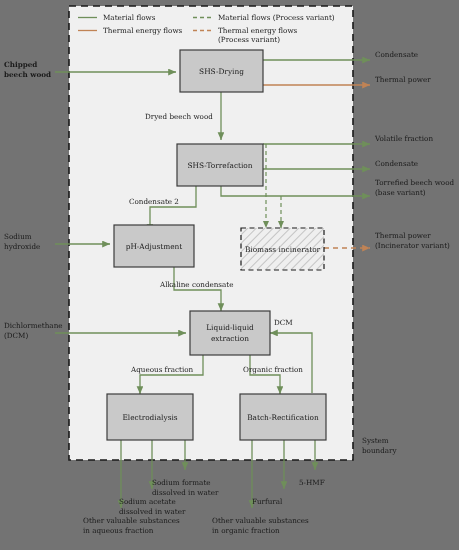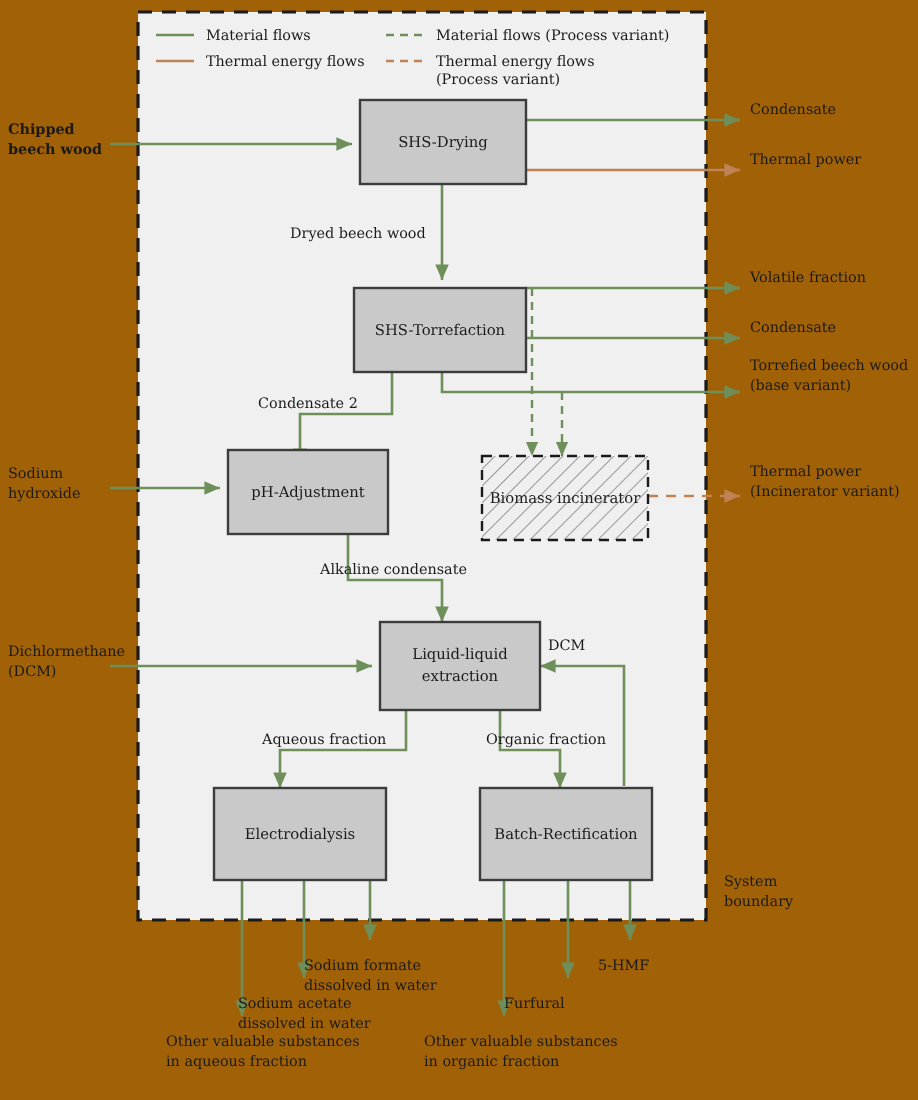--- a/index.html
+++ b/index.html
@@ -1,17 +1,17 @@
 <!DOCTYPE html>
 <html><head>
 <meta charset="utf-8">
 <style>
   html,body{margin:0;padding:0;background:#ffffff;}
   body{font-family:"DejaVu Serif","Liberation Serif",serif;}
-  #diagram-root{position:relative;width:459px;height:550px;overflow:hidden;background:#a16207;}
+  #diagram-root{position:relative;width:459px;height:550px;overflow:hidden;background:#737373;}
   svg{display:block;}
   .proc-label{font-family:"DejaVu Serif","Liberation Serif",serif;font-size:7.4px;fill:#1a1a1a;text-anchor:middle;}
   .flow-label{font-family:"DejaVu Serif","Liberation Serif",serif;font-size:7.2px;fill:#1a1a1a;}
   .flow-label.bold{font-weight:bold;}
   .legend-label{font-family:"DejaVu Serif","Liberation Serif",serif;font-size:7.2px;fill:#1a1a1a;}
   .sys-label{font-family:"DejaVu Serif","Liberation Serif",serif;font-size:7.2px;fill:#1a1a1a;}
 </style>
 </head>
 <body>
 

